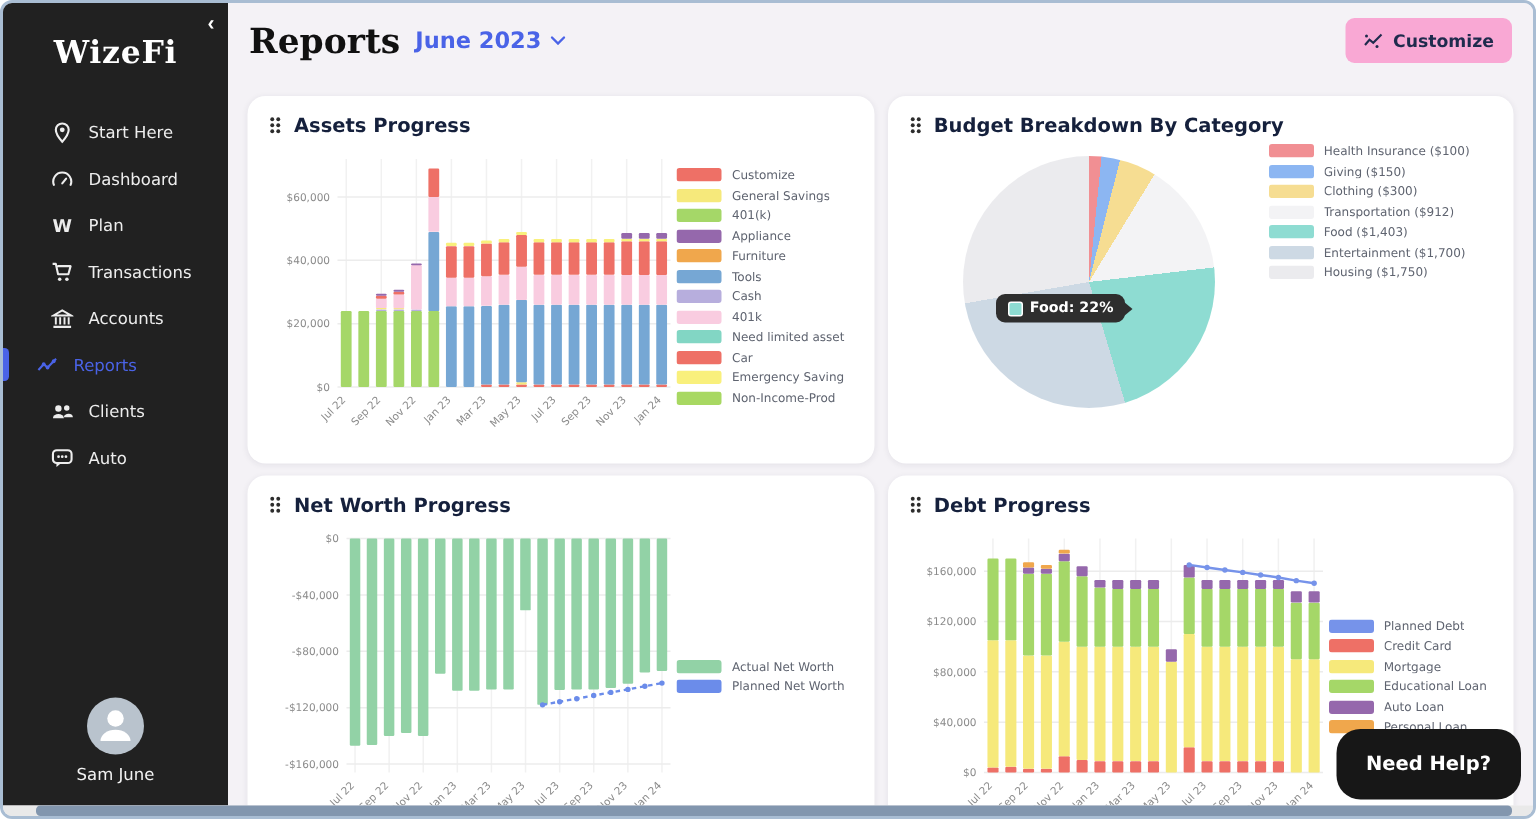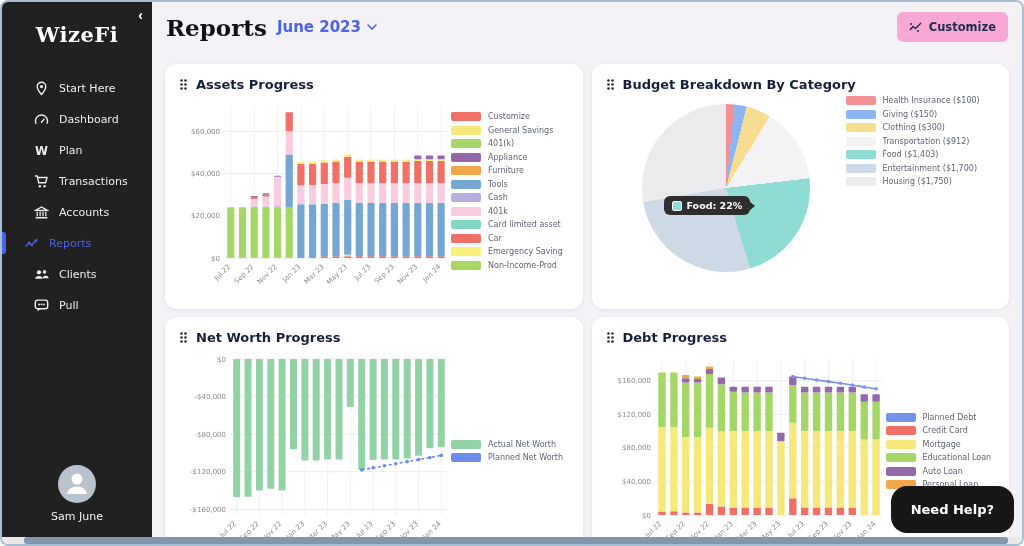--- a/index.html
+++ b/index.html
@@ -73,21 +73,21 @@
     position: absolute; left: 150px; right: 0; top: 50px; bottom: 7px;
     overflow: hidden;
     display: grid; grid-template-columns: 1fr 1fr; gap: 8px 9px;
     padding: 12px 13px; align-content: start; grid-auto-rows: 245px;
   }
   .card {
     background: #fff; border-radius: 12px;
     box-shadow: 0 1px 4px rgba(40,40,60,.08);
     padding: 13px 14px; overflow: hidden;
   }
-  .card-head { display: flex; align-items: center; gap: 8px; }
+  .card-head { display: flex; align-items: flex-start; gap: 8px; }
   .drag { display: inline-flex; cursor: grab; }
   .card-head h3 { font-size: 13px; font-weight: 700; color: #15203c; }
   .chart-row { display: flex; align-items: flex-start; margin-top: 4px; }
   .plot { flex: 0 0 auto; }
   .plot svg .tick { font-size: 7px; fill: #8b8b8b; font-family: "DejaVu Sans", sans-serif; }
   .legend { display: flex; flex-direction: column; gap: 4.5px; padding-top: 16px; min-width: 0; flex: 1; }
   .legend.vcenter { justify-content: center; align-self: stretch; padding-top: 0; }
   .lg-item { display: flex; align-items: center; gap: 7px; white-space: nowrap; overflow: hidden; cursor: pointer; }
   .lg-swatch { flex: 0 0 30px; width: 30px; height: 9px; border-radius: 2px; }
   .lg-label { font-size: 8px; color: #5f6470; overflow: hidden; text-overflow: clip; }
@@ -208,21 +208,21 @@
           <span class="nav-ind"></span>
           <span class="nav-ico">
             <svg width="15" height="15" viewBox="0 0 14 14">
               <rect x="1.2" y="2" width="11.6" height="8" rx="2.4" fill="none" stroke="currentColor" stroke-width="1.3"></rect>
               <path d="M3.4 10v2.4L6.4 10z" fill="currentColor"></path>
               <circle cx="4.7" cy="6" r=".85" fill="currentColor"></circle>
               <circle cx="7" cy="6" r=".85" fill="currentColor"></circle>
               <circle cx="9.3" cy="6" r=".85" fill="currentColor"></circle>
             </svg>
           </span>
-          <span class="nav-label">Pull</span>
+          <span class="nav-label">Auto</span>
         </div>
       </nav>
     <div class="user">
       <div class="avatar">
         <svg width="40" height="40" viewBox="0 0 40 40">
           <circle cx="20" cy="20" r="19" fill="#b9c3cd"></circle>
           <circle cx="20" cy="15" r="5.5" fill="#fff"></circle>
           <path d="M10 30a10 7.5 0 0 1 20 0z" fill="#fff"></path>
         </svg>
       </div>
@@ -414,21 +414,21 @@
             <div class="lg-item">
               <span class="lg-swatch" style="background:#b7aedd"></span>
               <span class="lg-label">Cash</span>
             </div>
             <div class="lg-item">
               <span class="lg-swatch" style="background:#f9cce0"></span>
               <span class="lg-label">401k</span>
             </div>
             <div class="lg-item">
               <span class="lg-swatch" style="background:#82d6c4"></span>
-              <span class="lg-label">Card limited asset</span>
+              <span class="lg-label">Need limited asset</span>
             </div>
             <div class="lg-item">
               <span class="lg-swatch" style="background:#ee7066"></span>
               <span class="lg-label">Car</span>
             </div>
             <div class="lg-item">
               <span class="lg-swatch" style="background:#f9f07c"></span>
               <span class="lg-label">Emergency Saving</span>
             </div>
             <div class="lg-item">

